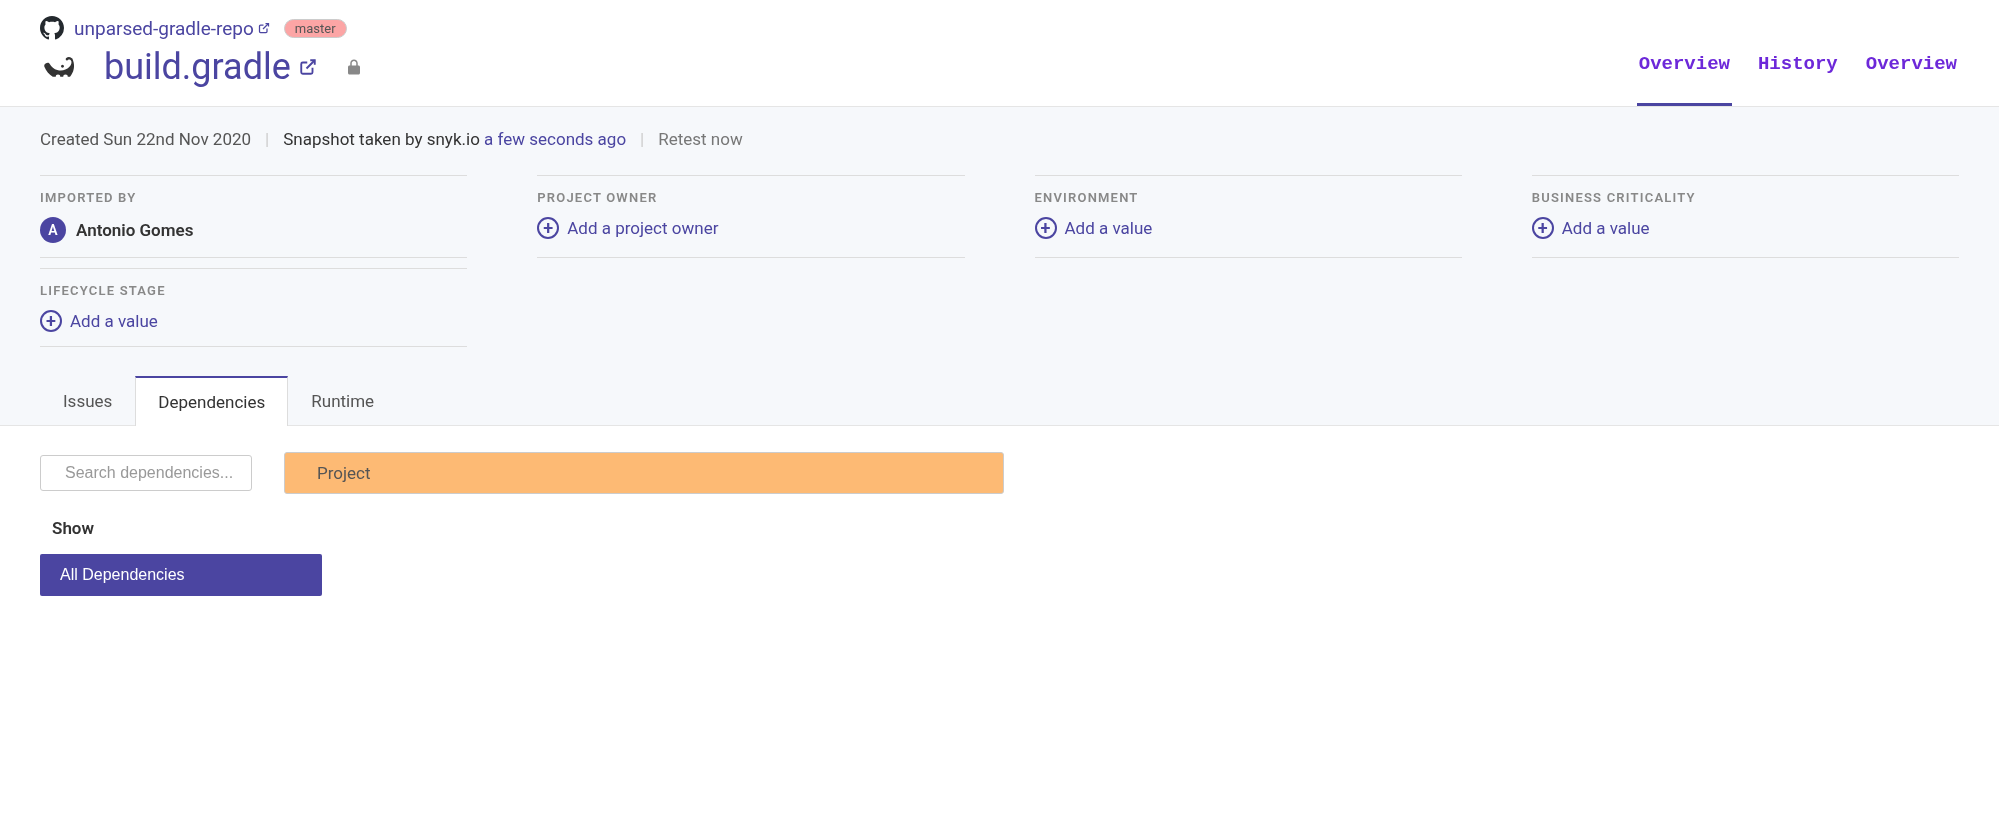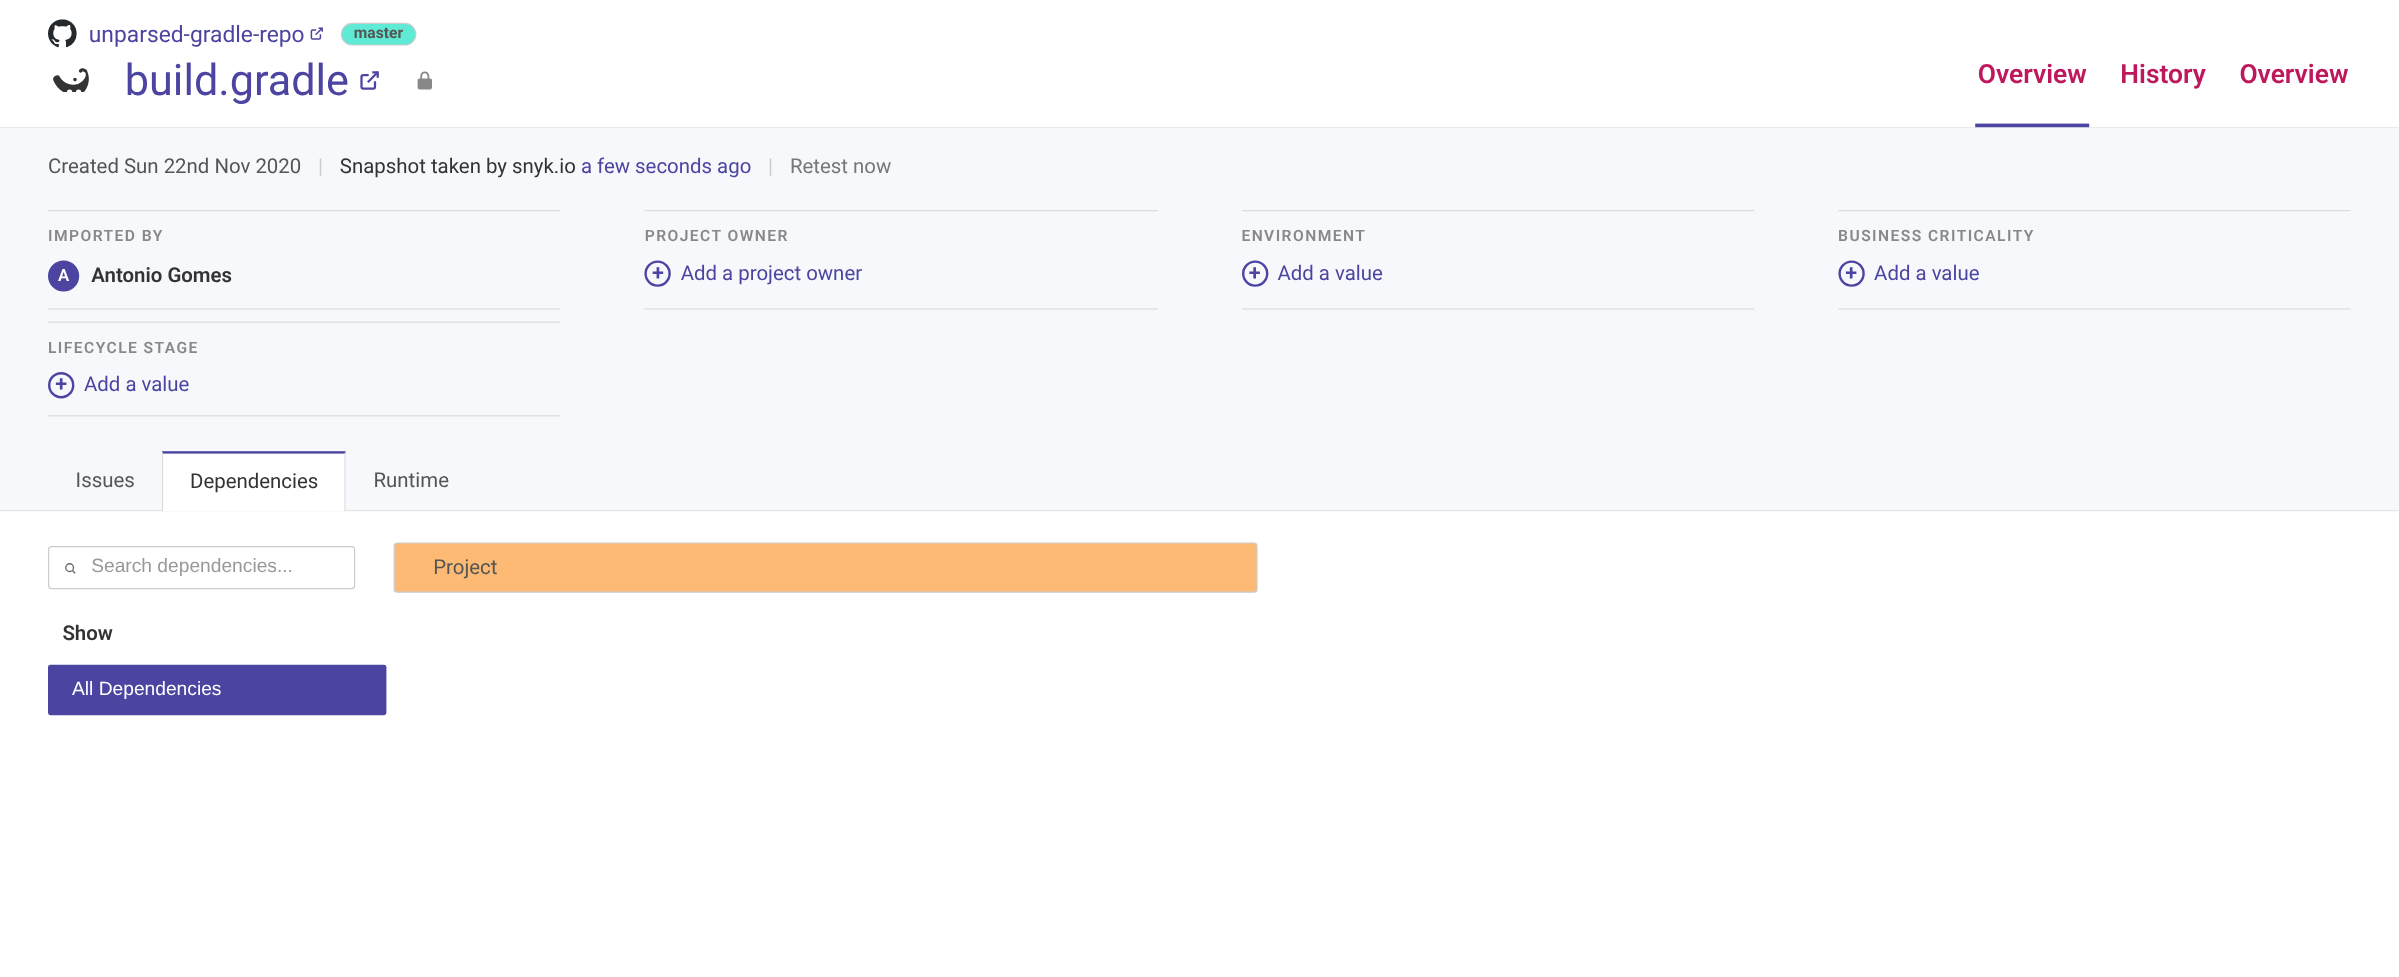--- a/index.html
+++ b/index.html
@@ -3,49 +3,49 @@
 <meta charset="utf-8">
 <style>
 * { box-sizing: border-box; margin: 0; padding: 0; }
 body { font-family: -apple-system, BlinkMacSystemFont, "Segoe UI", Roboto, Helvetica, Arial, sans-serif; color: #333; background: #fff; }
 .header { padding: 16px 40px 0 40px; display: flex; justify-content: space-between; align-items: flex-end; border-bottom: 1px solid #e5e5e5; }
 .header-left { display: flex; flex-direction: column; gap: 6px; }
 .repo-row { display: flex; align-items: center; gap: 10px; }
 .github-icon { width: 24px; height: 24px; color: #24292e; }
 .repo-link { color: #4b45a1; font-size: 19px; text-decoration: none; display: flex; align-items: center; gap: 4px;}
 .ext-icon-sm { width: 12px; height: 12px; color: #4b45a1; }
-.branch-pill { border: 1px solid #ccc; border-radius: 12px; padding: 1px 10px; font-size: 13px; color: #555; background: #5eead4; margin-left: 4px; font-weight: bold;}
+.branch-pill { border: 1px solid #ccc; border-radius: 12px; padding: 1px 10px; font-size: 13px; color: #555; background: #fca5a5; margin-left: 4px;}
 .file-row { display: flex; align-items: center; gap: 28px; padding-bottom: 18px;}
 .gradle-icon { width: 36px; height: 24px; color: #333; }
 .file-title { color: #4b45a1; font-size: 36px; font-weight: 400; display: flex; align-items: center; gap: 8px;}
 .ext-icon-lg { width: 18px; height: 18px; color: #4b45a1; }
 .lock-icon { width: 18px; height: 22px; color: #888; }
 .top-tabs { display: flex; gap: 24px; padding-bottom: 0; }
-.top-tab { font-size: 22px; font-weight: 600; color: #be185d; padding: 0 2px 28px 2px; cursor: pointer; border-bottom: 3px solid transparent;}
+.top-tab { font-size: 19px; font-weight: 600; color: #6d28d9; padding: 0 2px 28px 2px; cursor: pointer; border-bottom: 3px solid transparent; font-family: Liberation Mono, monospace;}
 .top-tab.active { border-bottom-color: #4b45a1; }
 .info-section { background: #f6f8fb; padding: 22px 40px 0 40px; border-bottom: 1px solid #e5e5e5;}
 .meta-row { display: flex; align-items: center; gap: 14px; font-size: 17px; color: #555; margin-bottom: 26px;}
 .meta-divider { color: #ccc; }
 .snapshot-text { color: #333; }
 .snapshot-link { color: #4b45a1; text-decoration: none; }
 .retest-link { color: #777; text-decoration: none; }
 .meta-grid { display: grid; grid-template-columns: repeat(4, 1fr); column-gap: 70px; row-gap: 10px; margin-bottom: 28px;}
 .meta-card { border-top: 1px solid #ddd; border-bottom: 1px solid #ddd; padding: 14px 0;}
 .meta-label { text-transform: uppercase; letter-spacing: 1.2px; font-size: 13px; color: #888; font-weight: 600; margin-bottom: 12px;}
 .meta-value-row { display: flex; align-items: center; gap: 10px; }
 .avatar { width: 26px; height: 26px; border-radius: 50%; background: #4b45a1; color: #fff; display: flex; align-items: center; justify-content: center; font-size: 14px; font-weight: 600;}
 .user-name { font-size: 17px; font-weight: 600; color: #333;}
 .add-link { color: #4b45a1; font-size: 17px; text-decoration: none; display: flex; align-items: center; gap: 8px; cursor: pointer;}
 .plus-circle { width: 22px; height: 22px; border: 2px solid #4b45a1; border-radius: 50%; display: flex; align-items: center; justify-content: center; color: #4b45a1; font-size: 18px; line-height: 1; font-weight: 600;}
 .sub-tabs { display: flex; gap: 0; margin-top: 18px;}
 .sub-tab { padding: 14px 22px; font-size: 17px; color: #555; cursor: pointer; border: 1px solid transparent; border-bottom: none; position: relative; top: 1px;}
 .sub-tab.active { background: #fff; border-color: #ddd; border-top: 2px solid #4b45a1; color: #333;}
 .content { padding: 26px 40px; }
 .filter-row { display: flex; gap: 32px; align-items: center; margin-bottom: 24px;}
-.search-box { display: flex; align-items: center; border: 1px solid #ccc; border-radius: 3px; padding: 8px 12px; width: 256px; gap: 12px;}
+.search-box { display: flex; align-items: center; border: 1px solid #ccc; border-radius: 3px; padding: 8px 12px; width: 212px; gap: 12px;}
 .search-box input { border: none; outline: none; font-size: 16px; flex: 1; background: transparent; color: #333;}
 .search-box input::placeholder { color: #999; }
 .search-icon { width: 15px; height: 15px; color: #666; }
 .project-select { border: 1px solid #ccc; border-radius: 3px; padding: 10px 32px; width: 720px; font-size: 17px; color: #555; background: #fdba74; cursor: pointer;}
 .show-label { font-size: 17px; font-weight: 600; color: #333; margin-bottom: 16px; margin-left: 12px;}
 .filter-pill { background: #4b45a1; color: #fff; border: none; padding: 12px 20px; font-size: 16px; border-radius: 2px; cursor: pointer; width: 282px; text-align: left;}
 </style>
 </head>
 <body>
 

